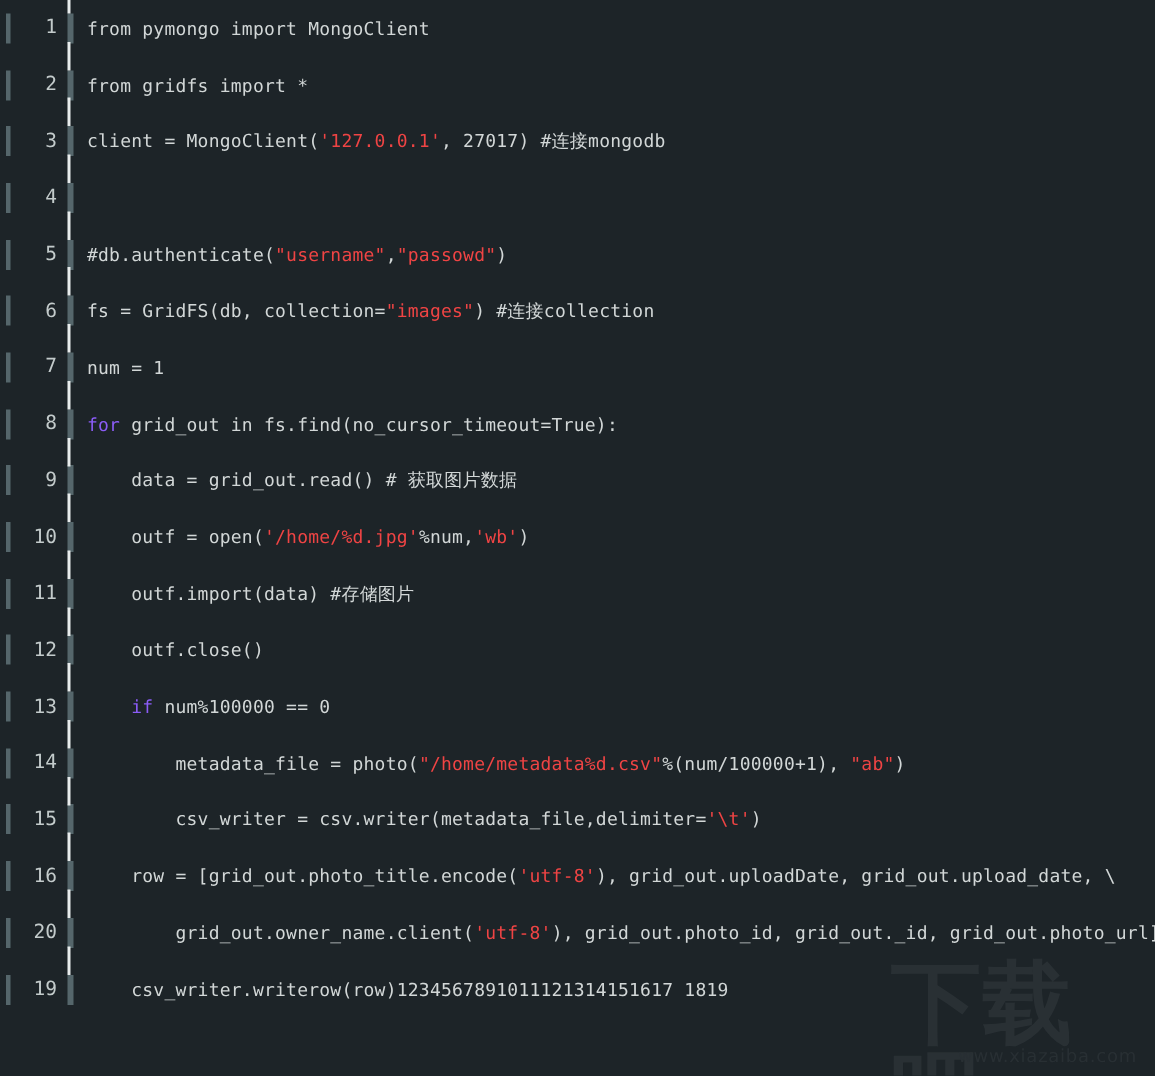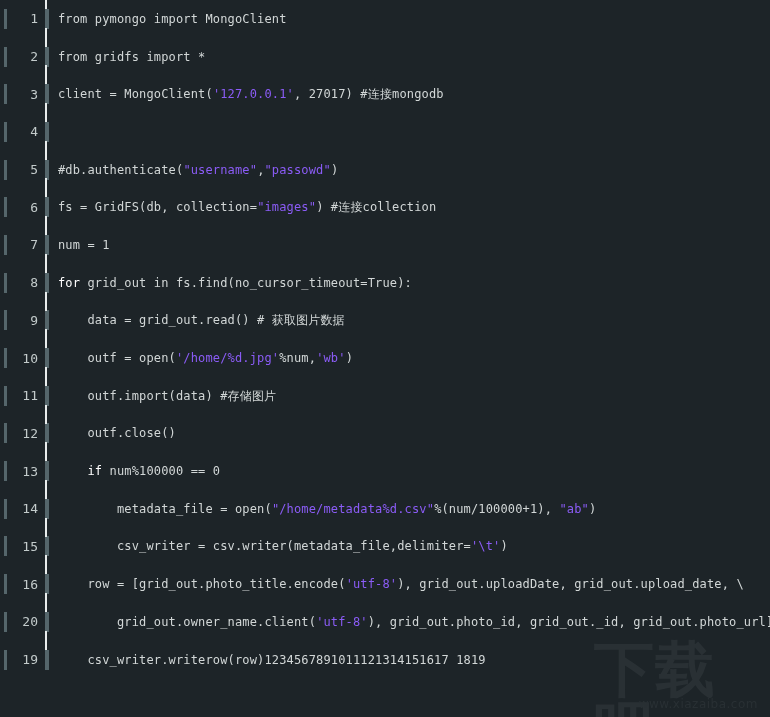--- a/index.html
+++ b/index.html
@@ -76,22 +76,22 @@
     left: 58px;
     right: 0;
     white-space: pre;
     color: #d2d7d7;
     font-size: 12px;
     line-height: 1;
     font-family: "DejaVu Sans Mono", monospace;
     letter-spacing: 0.15px;
   }
 
-  .tok-kw  { color: #ffffff; }
-  .tok-str { color: #8b5cf6; }
+  .tok-kw  { color: #8b5cf6; }
+  .tok-str { color: #ef4444; }
   .tok-txt { color: #d2d7d7; }
 
   
   #watermark {
     position: absolute;
     right: 8px;
     bottom: 4px;
     width: 168px;
     height: 74px;
     pointer-events: none;
@@ -212,21 +212,21 @@
         <div class="tick-right"></div>
         <div class="tick-dash"></div>
         <div class="lineno">13</div>
         <div class="code"><span class="tok-txt">    </span><span class="tok-kw">if</span><span class="tok-txt"> num%100000 == 0</span></div>
       </div>
       <div class="code-row">
         <div class="tick-left"></div>
         <div class="tick-right"></div>
         <div class="tick-dash"></div>
         <div class="lineno">14</div>
-        <div class="code"><span class="tok-txt">        metadata_file = open(</span><span class="tok-str">"/home/metadata%d.csv"</span><span class="tok-txt">%(num/100000+1), </span><span class="tok-str">"ab"</span><span class="tok-txt">)</span></div>
+        <div class="code"><span class="tok-txt">        metadata_file = photo(</span><span class="tok-str">"/home/metadata%d.csv"</span><span class="tok-txt">%(num/100000+1), </span><span class="tok-str">"ab"</span><span class="tok-txt">)</span></div>
       </div>
       <div class="code-row">
         <div class="tick-left"></div>
         <div class="tick-right"></div>
         <div class="tick-dash"></div>
         <div class="lineno">15</div>
         <div class="code"><span class="tok-txt">        csv_writer = csv.writer(metadata_file,delimiter=</span><span class="tok-str">'\t'</span><span class="tok-txt">)</span></div>
       </div>
       <div class="code-row">
         <div class="tick-left"></div>

